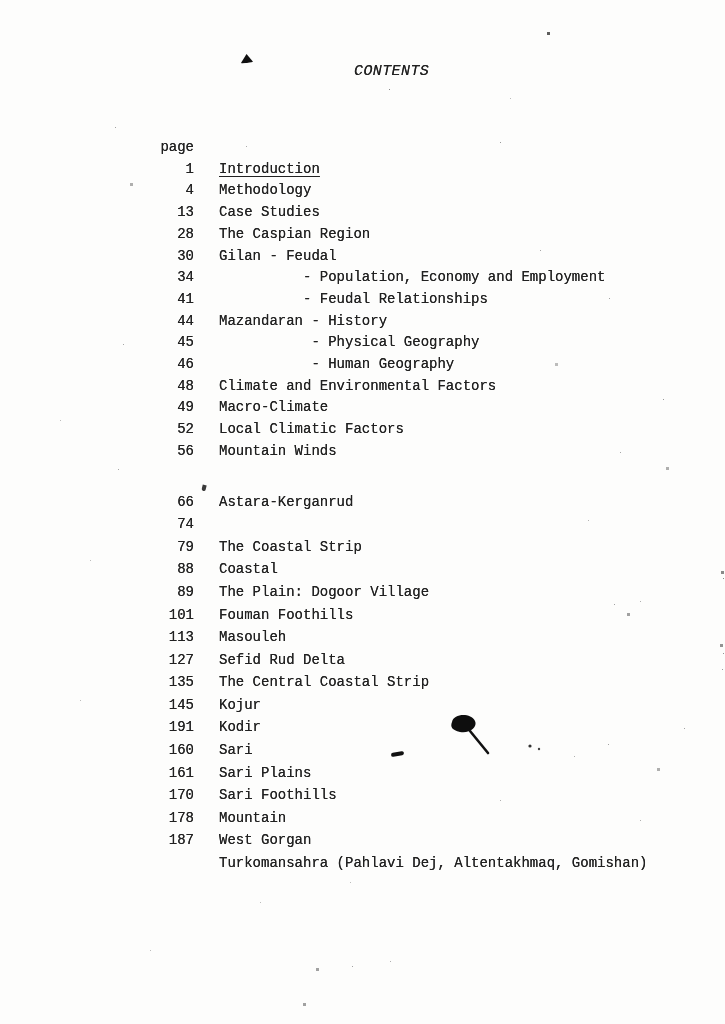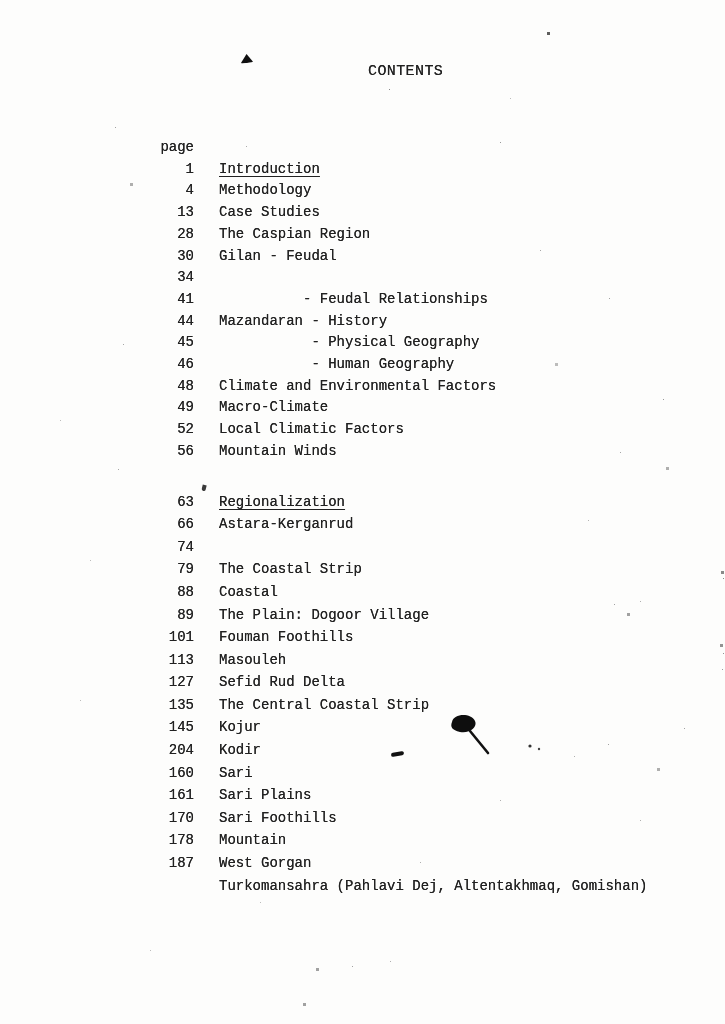--- a/index.html
+++ b/index.html
@@ -15,25 +15,26 @@
     overflow: hidden;
     font-family: "Liberation Mono", "DejaVu Sans Mono", monospace;
     color: #222;
   }
   .ink {
     color: #212121;
     text-shadow: 0 0 0.5px rgba(25,25,25,0.85);
   }
   .doc-title {
     position: absolute;
-    left: 368px;
+    left: 354px;
     top: 63px;
     font-size: 15px;
     letter-spacing: 0.4px;
     white-space: pre;
+    font-style: italic;
   }
   .toc {
     position: absolute;
     left: 150px;
     top: 97px;
     width: 540px;
     font-size: 14px;
     margin-top: 40px;
   }
   .row {
@@ -173,20 +174,21 @@
         <div class="row">
       <span class="num">28</span>
       <span class="label">The Caspian Region</span>
     </div>
         <div class="row">
       <span class="num">30</span>
       <span class="label">Gilan - Feudal</span>
     </div>
         <div class="row">
       <span class="num">34</span>
+      <span class="label">          - Population, Economy and Employment</span>
     </div>
         <div class="row">
       <span class="num">41</span>
       <span class="label">          - Feudal Relationships</span>
     </div>
         <div class="row">
       <span class="num">44</span>
       <span class="label">Mazandaran - History</span>
     </div>
         <div class="row">
@@ -210,24 +212,20 @@
       <span class="label">Local Climatic Factors</span>
     </div>
         <div class="row">
       <span class="num">56</span>
       <span class="label">Mountain Winds</span>
     </div>
       </div>
     <div class="section-gap"></div>
     <div class="block-2">
         <div class="row">
-      <span class="num">63</span>
-      <span class="label underline">Regionalization</span>
-    </div>
-        <div class="row">
       <span class="num">66</span>
       <span class="label">Astara-Kerganrud</span>
     </div>
         <div class="row">
       <span class="num">74</span>
     </div>
         <div class="row">
       <span class="num">79</span>
       <span class="label">The Coastal Strip</span>
     </div>
@@ -253,21 +251,21 @@
     </div>
         <div class="row">
       <span class="num">135</span>
       <span class="label">The Central Coastal Strip</span>
     </div>
         <div class="row">
       <span class="num">145</span>
       <span class="label">Kojur</span>
     </div>
         <div class="row">
-      <span class="num">204</span>
+      <span class="num">191</span>
       <span class="label">Kodir</span>
     </div>
         <div class="row">
       <span class="num">160</span>
       <span class="label">Sari</span>
     </div>
         <div class="row">
       <span class="num">161</span>
       <span class="label">Sari Plains</span>
     </div>

